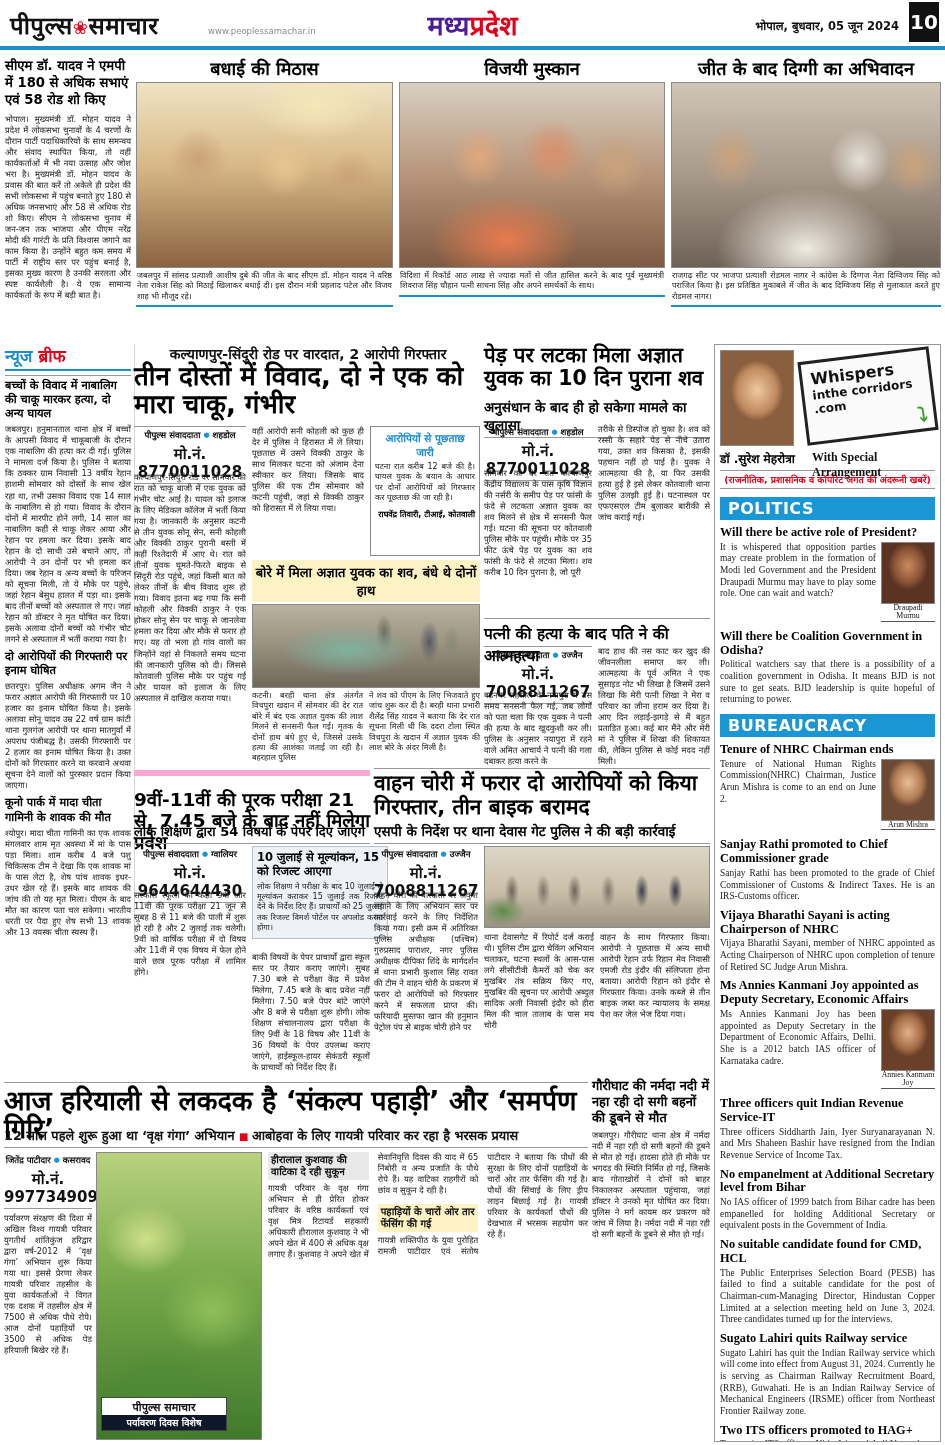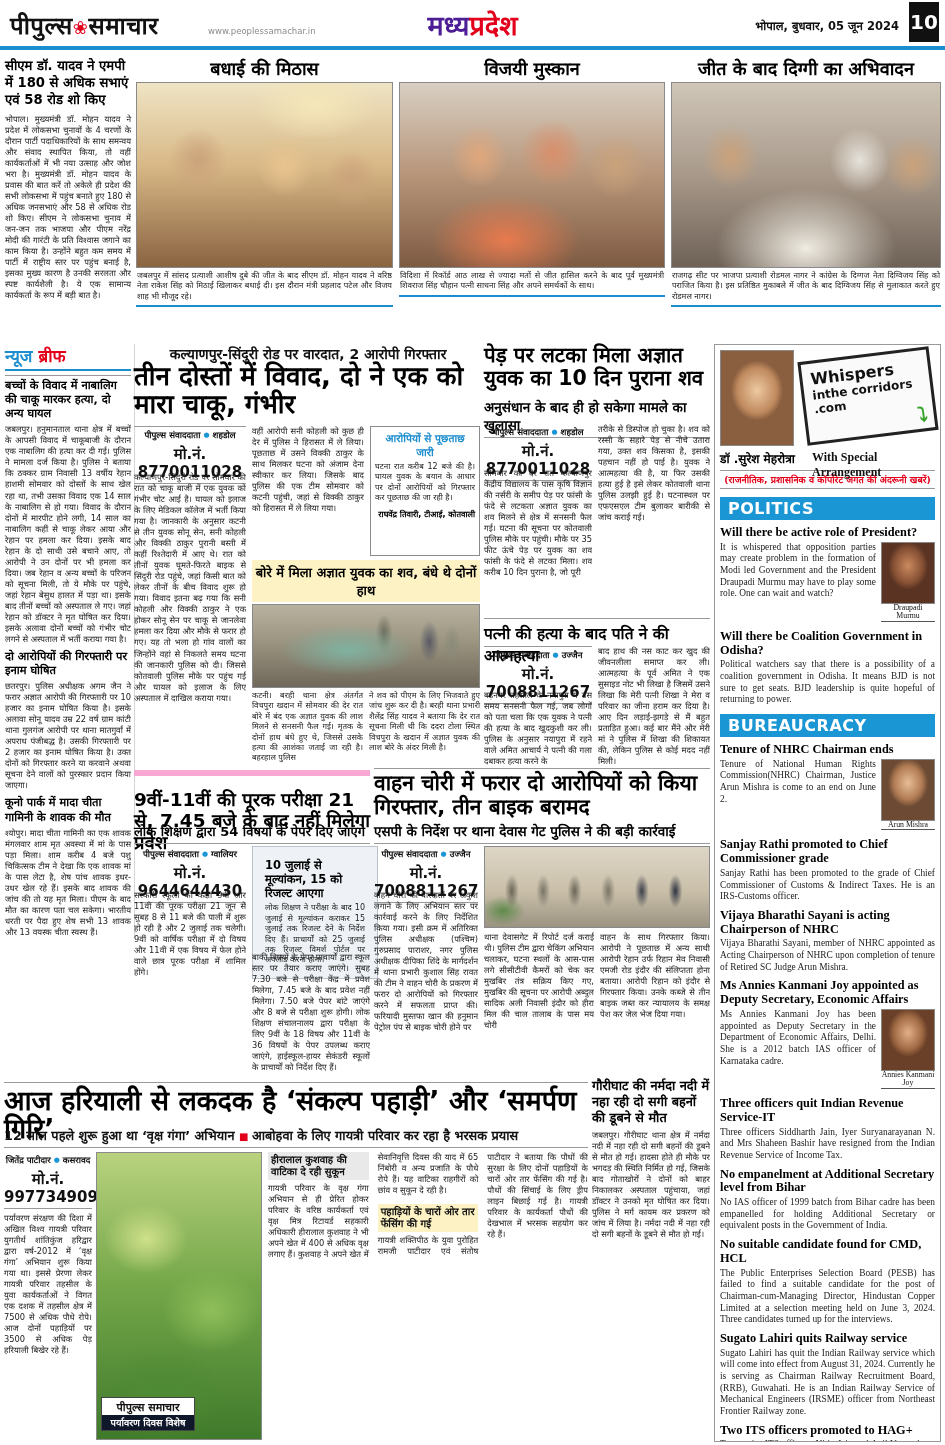--- a/index.html
+++ b/index.html
@@ -149,21 +149,21 @@
   <div class="abs hbody" style="left:484px;top:690px;width:108px;height:82px;overflow:hidden;">बड़नगर तहसील के नयापुरा में उस समय सनसनी फैल गई, जब लोगों को पता चला कि एक युवक ने पत्नी की हत्या के बाद खुदकुशी कर ली। पुलिस के अनुसार नयापुरा में रहने वाले अमित आचार्य ने पत्नी की गला दबाकर हत्या करने के</div>
   <div class="abs hbody" style="left:598px;top:646px;width:112px;height:126px;overflow:hidden;">बाद हाथ की नस काट कर खुद की जीवनलीला समाप्त कर ली। आत्महत्या के पूर्व अमित ने एक सुसाइड नोट भी लिखा है जिसमें उसने लिखा कि मेरी पत्नी शिखा ने मेरा व परिवार का जीना हराम कर दिया है। आए दिन लड़ाई-झगड़े से मैं बहुत प्रताड़ित हुआ। कई बार मैंने और मेरी मां ने पुलिस में शिखा की शिकायत की, लेकिन पुलिस से कोई मदद नहीं मिली।</div>
 
   <div class="abs hhead" style="left:134px;top:770px;width:236px;font-size:18.5px;line-height:1.15;border-top:6px solid #f9a8d4;padding-top:13px;">9वीं-11वीं की पूरक परीक्षा 21 से, 7.45 बजे के बाद नहीं मिलेगा प्रवेश</div>
   <div class="abs hhead" style="left:134px;top:822px;width:236px;font-size:13px;border-bottom:1px solid #999;padding-bottom:3px;">लोक शिक्षण द्वारा 54 विषयों के पेपर दिए जाएंगे</div>
   <div class="abs bylinebox" style="left:134px;top:846px;width:112px;border-top:none;">
     <div class="byline-l1"><span>पीपुल्स संवाददाता</span> <span class="dot">●</span> <span>ग्वालियर</span></div>
     <div class="byline-l2">मो.नं. 9644644430</div>
   </div>
   <div class="abs hbody" style="left:134px;top:890px;width:112px;height:184px;overflow:hidden;">सरकारी स्कूलों की कक्षा 9वीं और 11वीं की पूरक परीक्षा 21 जून से सुबह 8 से 11 बजे की पाली में शुरू हो रही है और 2 जुलाई तक चलेगी। 9वीं को वार्षिक परीक्षा में दो विषय और 11वीं में एक विषय में फेल होने वाले छात्र पूरक परीक्षा में शामिल होंगे।</div>
-  <div class="abs" style="left:252px;top:846px;width:126px;background:#eef2f6;border:1px solid #b8c2cc;box-sizing:border-box;padding:12px;">
+  <div class="abs" style="left:252px;top:846px;width:136px;background:#eef2f6;border:1px solid #b8c2cc;box-sizing:border-box;padding:4px;">
     <div class="hhead" style="font-size:11.5px;line-height:1.2;margin-bottom:3px;">10 जुलाई से मूल्यांकन, 15 को रिजल्ट आएगा</div>
     <div class="hbody-sm">लोक शिक्षण ने परीक्षा के बाद 10 जुलाई से मूल्यांकन कराकर 15 जुलाई तक रिजल्ट देने के निर्देश दिए हैं। प्राचार्यों को 25 जुलाई तक रिजल्ट विमर्श पोर्टल पर अपलोड करना होगा।</div>
   </div>
   <div class="abs hbody" style="left:252px;top:952px;width:118px;height:122px;overflow:hidden;">बाकी विषयों के पेपर प्राचार्यों द्वारा स्कूल स्तर पर तैयार कराए जाएंगे। सुबह 7.30 बजे से परीक्षा केंद्र में प्रवेश मिलेगा, 7.45 बजे के बाद प्रवेश नहीं मिलेगा। 7.50 बजे पेपर बांटे जाएंगे और 8 बजे से परीक्षा शुरू होगी। लोक शिक्षण संचालनालय द्वारा परीक्षा के लिए 9वीं के 18 विषय और 11वीं के 36 विषयों के पेपर उपलब्ध कराए जाएंगे, हाईस्कूल-हायर सेकंडरी स्कूलों के प्राचार्यों को निर्देश दिए हैं।</div>
 
   <div class="abs hhead" style="left:374px;top:768px;width:336px;font-size:21px;line-height:1.12;border-top:1px solid #999;padding-top:3px;">वाहन चोरी में फरार दो आरोपियों को किया गिरफ्तार, तीन बाइक बरामद</div>
   <div class="abs hhead" style="left:374px;top:822px;width:336px;font-size:13.5px;border-bottom:1px solid #999;padding-bottom:3px;">एसपी के निर्देश पर थाना देवास गेट पुलिस ने की बड़ी कार्रवाई</div>
   <div class="abs bylinebox" style="left:374px;top:846px;width:104px;border-top:none;">
     <div class="byline-l1"><span>पीपुल्स संवाददाता</span> <span class="dot">●</span> <span>उज्जैन</span></div>
     <div class="byline-l2">मो.नं. 7008811267</div>
@@ -197,21 +197,21 @@
       <div class="byline-l1"><span>जितेंद्र पाटीदार</span> <span class="dot">●</span> <span>कसरावद</span></div>
       <div class="byline-l2">मो.नं. 9977349091</div>
     </div>
     <div class="hbody" style="margin-top:4px;">पर्यावरण संरक्षण की दिशा में अखिल विश्व गायत्री परिवार युगतीर्थ शांतिकुंज हरिद्वार द्वारा वर्ष-2012 में ‘वृक्ष गंगा’ अभियान शुरू किया गया था। इससे प्रेरणा लेकर गायत्री परिवार तहसील के युवा कार्यकर्ताओं ने विगत एक दशक में तहसील क्षेत्र में 7500 से अधिक पौधे रोपे। आज दोनों पहाड़ियों पर 3500 से अधिक पेड़ हरियाली बिखेर रहे हैं।</div>
   </div>
   <div class="abs ph" style="left:96px;top:1152px;width:166px;height:288px;background:
     radial-gradient(60px 50px at 30% 30%,#cfe08a,transparent 70%),
     radial-gradient(70px 60px at 70% 55%,#8fbf5a,transparent 70%),
     radial-gradient(80px 70px at 40% 85%,#4e8a33,transparent 75%),
     linear-gradient(180deg,#b9d27e 0%,#76a84a 45%,#3f7a2b 100%);">
-    <div class="abs" style="left:4px;bottom:8px;width:94px;background:#fff;border:1px solid #444;box-sizing:border-box;text-align:center;">
+    <div class="abs" style="left:4px;bottom:8px;width:126px;background:#fff;border:1px solid #444;box-sizing:border-box;text-align:center;">
       <div style="font-size:11px;font-weight:bold;padding:1px 0;">
         <span>पीपुल्स समाचार</span>
       </div>
       <div style="background:#0f172a;color:#fff;font-size:9.5px;font-weight:bold;padding:1px 0;">पर्यावरण दिवस विशेष</div>
     </div>
   </div>
   <div class="abs subcols" style="left:268px;top:1152px;width:320px;height:290px;overflow:hidden;">
     <div>
       <div class="sub-h" style="background:#e9e9e9;">हीरालाल कुशवाह की वाटिका दे रही सुकून</div>
       <div class="hbody">गायत्री परिवार के वृक्ष गंगा अभियान से ही प्रेरित होकर परिवार के वरिष्ठ कार्यकर्ता एवं वृक्ष मित्र रिटायर्ड सहकारी अधिकारी हीरालाल कुशवाह ने भी अपने खेत में 400 से अधिक वृक्ष लगाए हैं। कुशवाह ने अपने खेत में सेवानिवृत्ति दिवस की याद में 65 निंबोरी व अन्य प्रजाति के पौधे रोपे हैं। यह वाटिका राहगीरों को छांव व सुकून दे रही है।</div>

